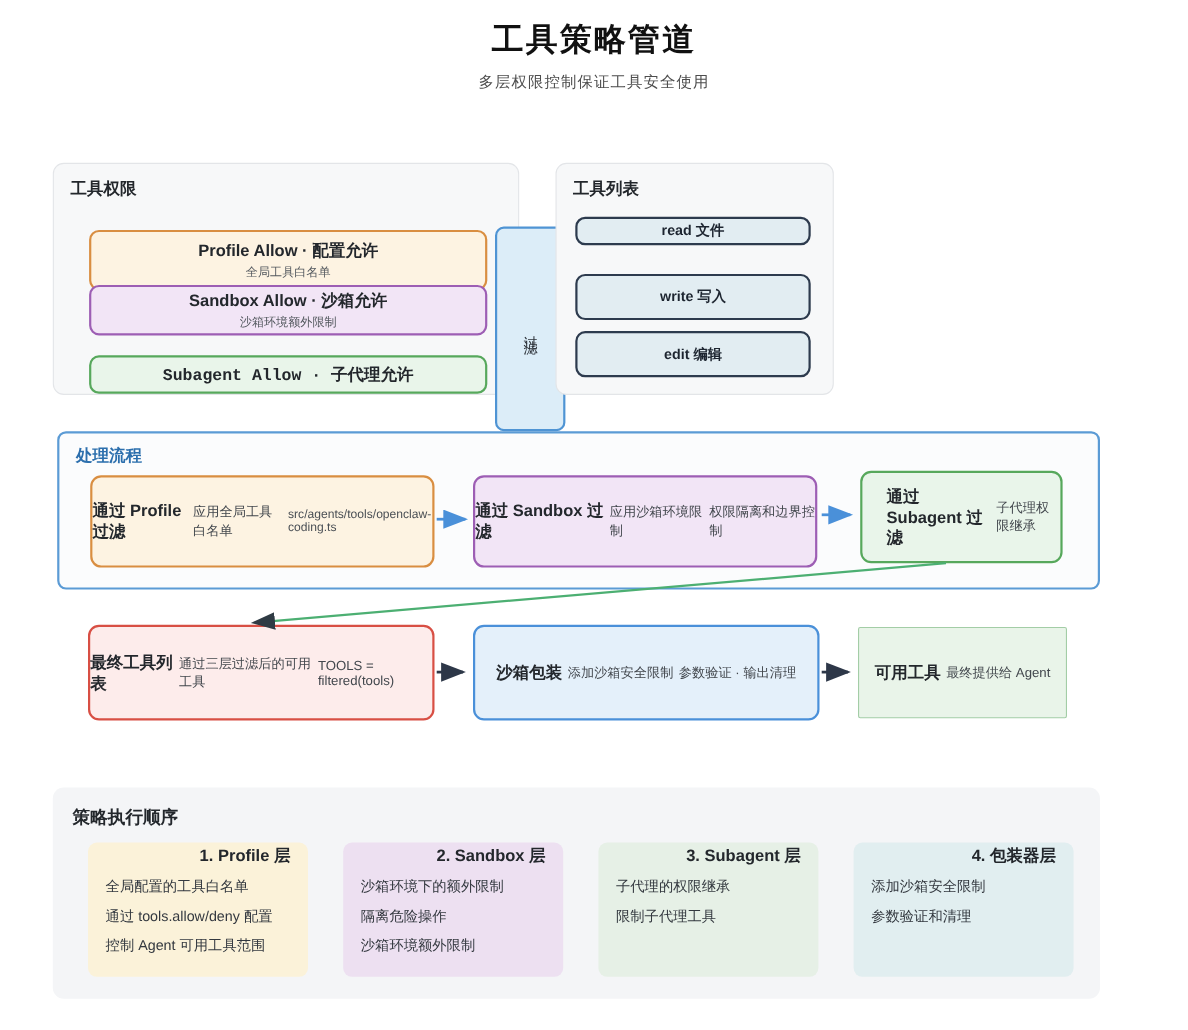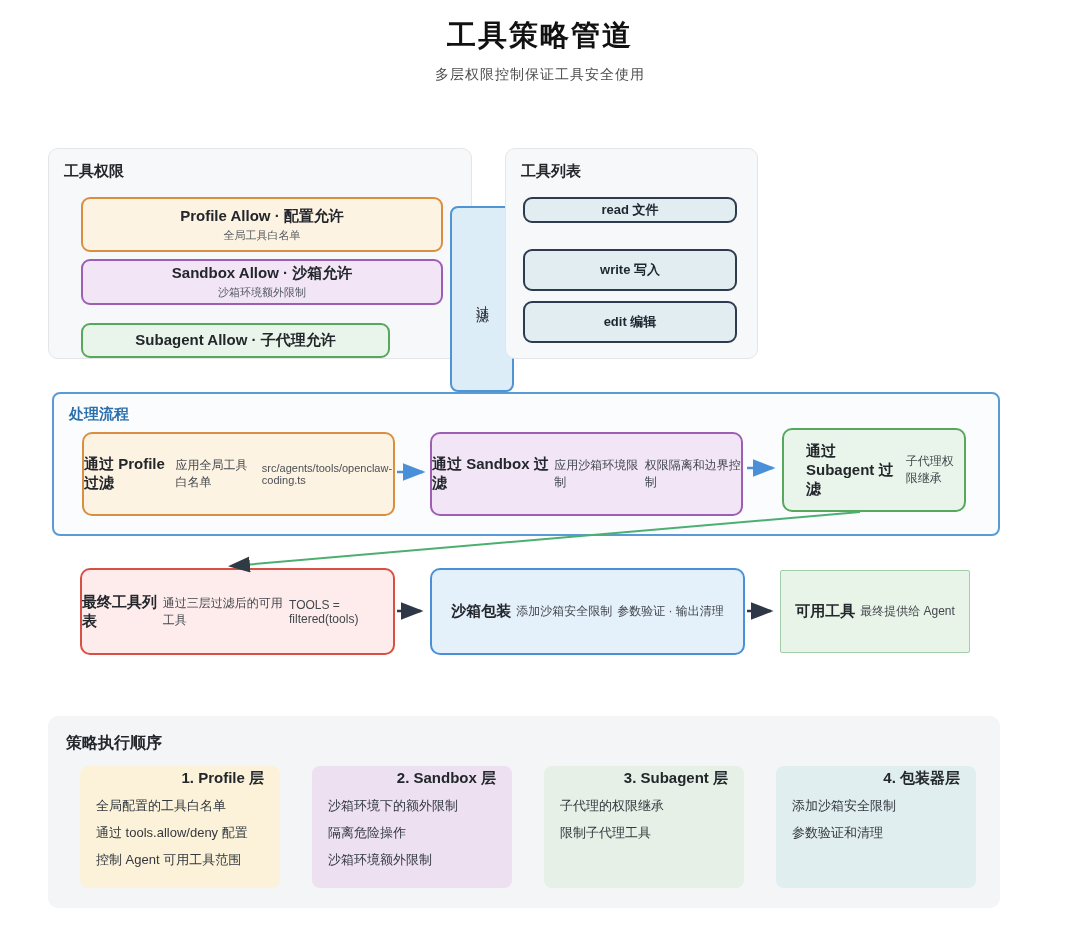--- a/index.html
+++ b/index.html
@@ -52,29 +52,29 @@
 </head>
 <body>
 
 <div class="canvas">
 
   <div class="abs page-title">工具策略管道</div>
   <div class="abs page-subtitle">多层权限控制保证工具安全使用</div>
 
   <section class="abs panel" style="left:48px;top:148px;width:424px;height:211px;">
     <div class="panel-title">工具权限</div>
-    <div class="abs pill orange-box" style="left:32px;top:48px;width:362px;height:55px;">
+    <div class="abs pill orange-box" style="left:32px;top:60px;width:362px;height:55px;">
       <div class="pill-title">Profile Allow · 配置允许</div>
       <div class="pill-sub">全局工具白名单</div>
     </div>
     <div class="abs pill purple-box" style="left:32px;top:110px;width:362px;height:46px;">
       <div class="pill-title">Sandbox Allow · 沙箱允许</div>
       <div class="pill-sub">沙箱环境额外限制</div>
     </div>
-    <div class="abs pill green-box" style="left:32px;top:174px;width:309px;height:35px;">
+    <div class="abs pill green-box" style="left:32px;top:174px;width:362px;height:35px;font-family:Liberation Mono, monospace;">
       <div class="pill-title">Subagent Allow · 子代理允许</div>
     </div>
   </section>
 
   <div class="abs filter-box" style="left:450px;top:206px;width:64px;height:186px;">
     <span class="v-text">过滤</span>
   </div>
 
   <section class="abs panel" style="left:505px;top:148px;width:253px;height:211px;">
     <div class="panel-title">工具列表</div>

